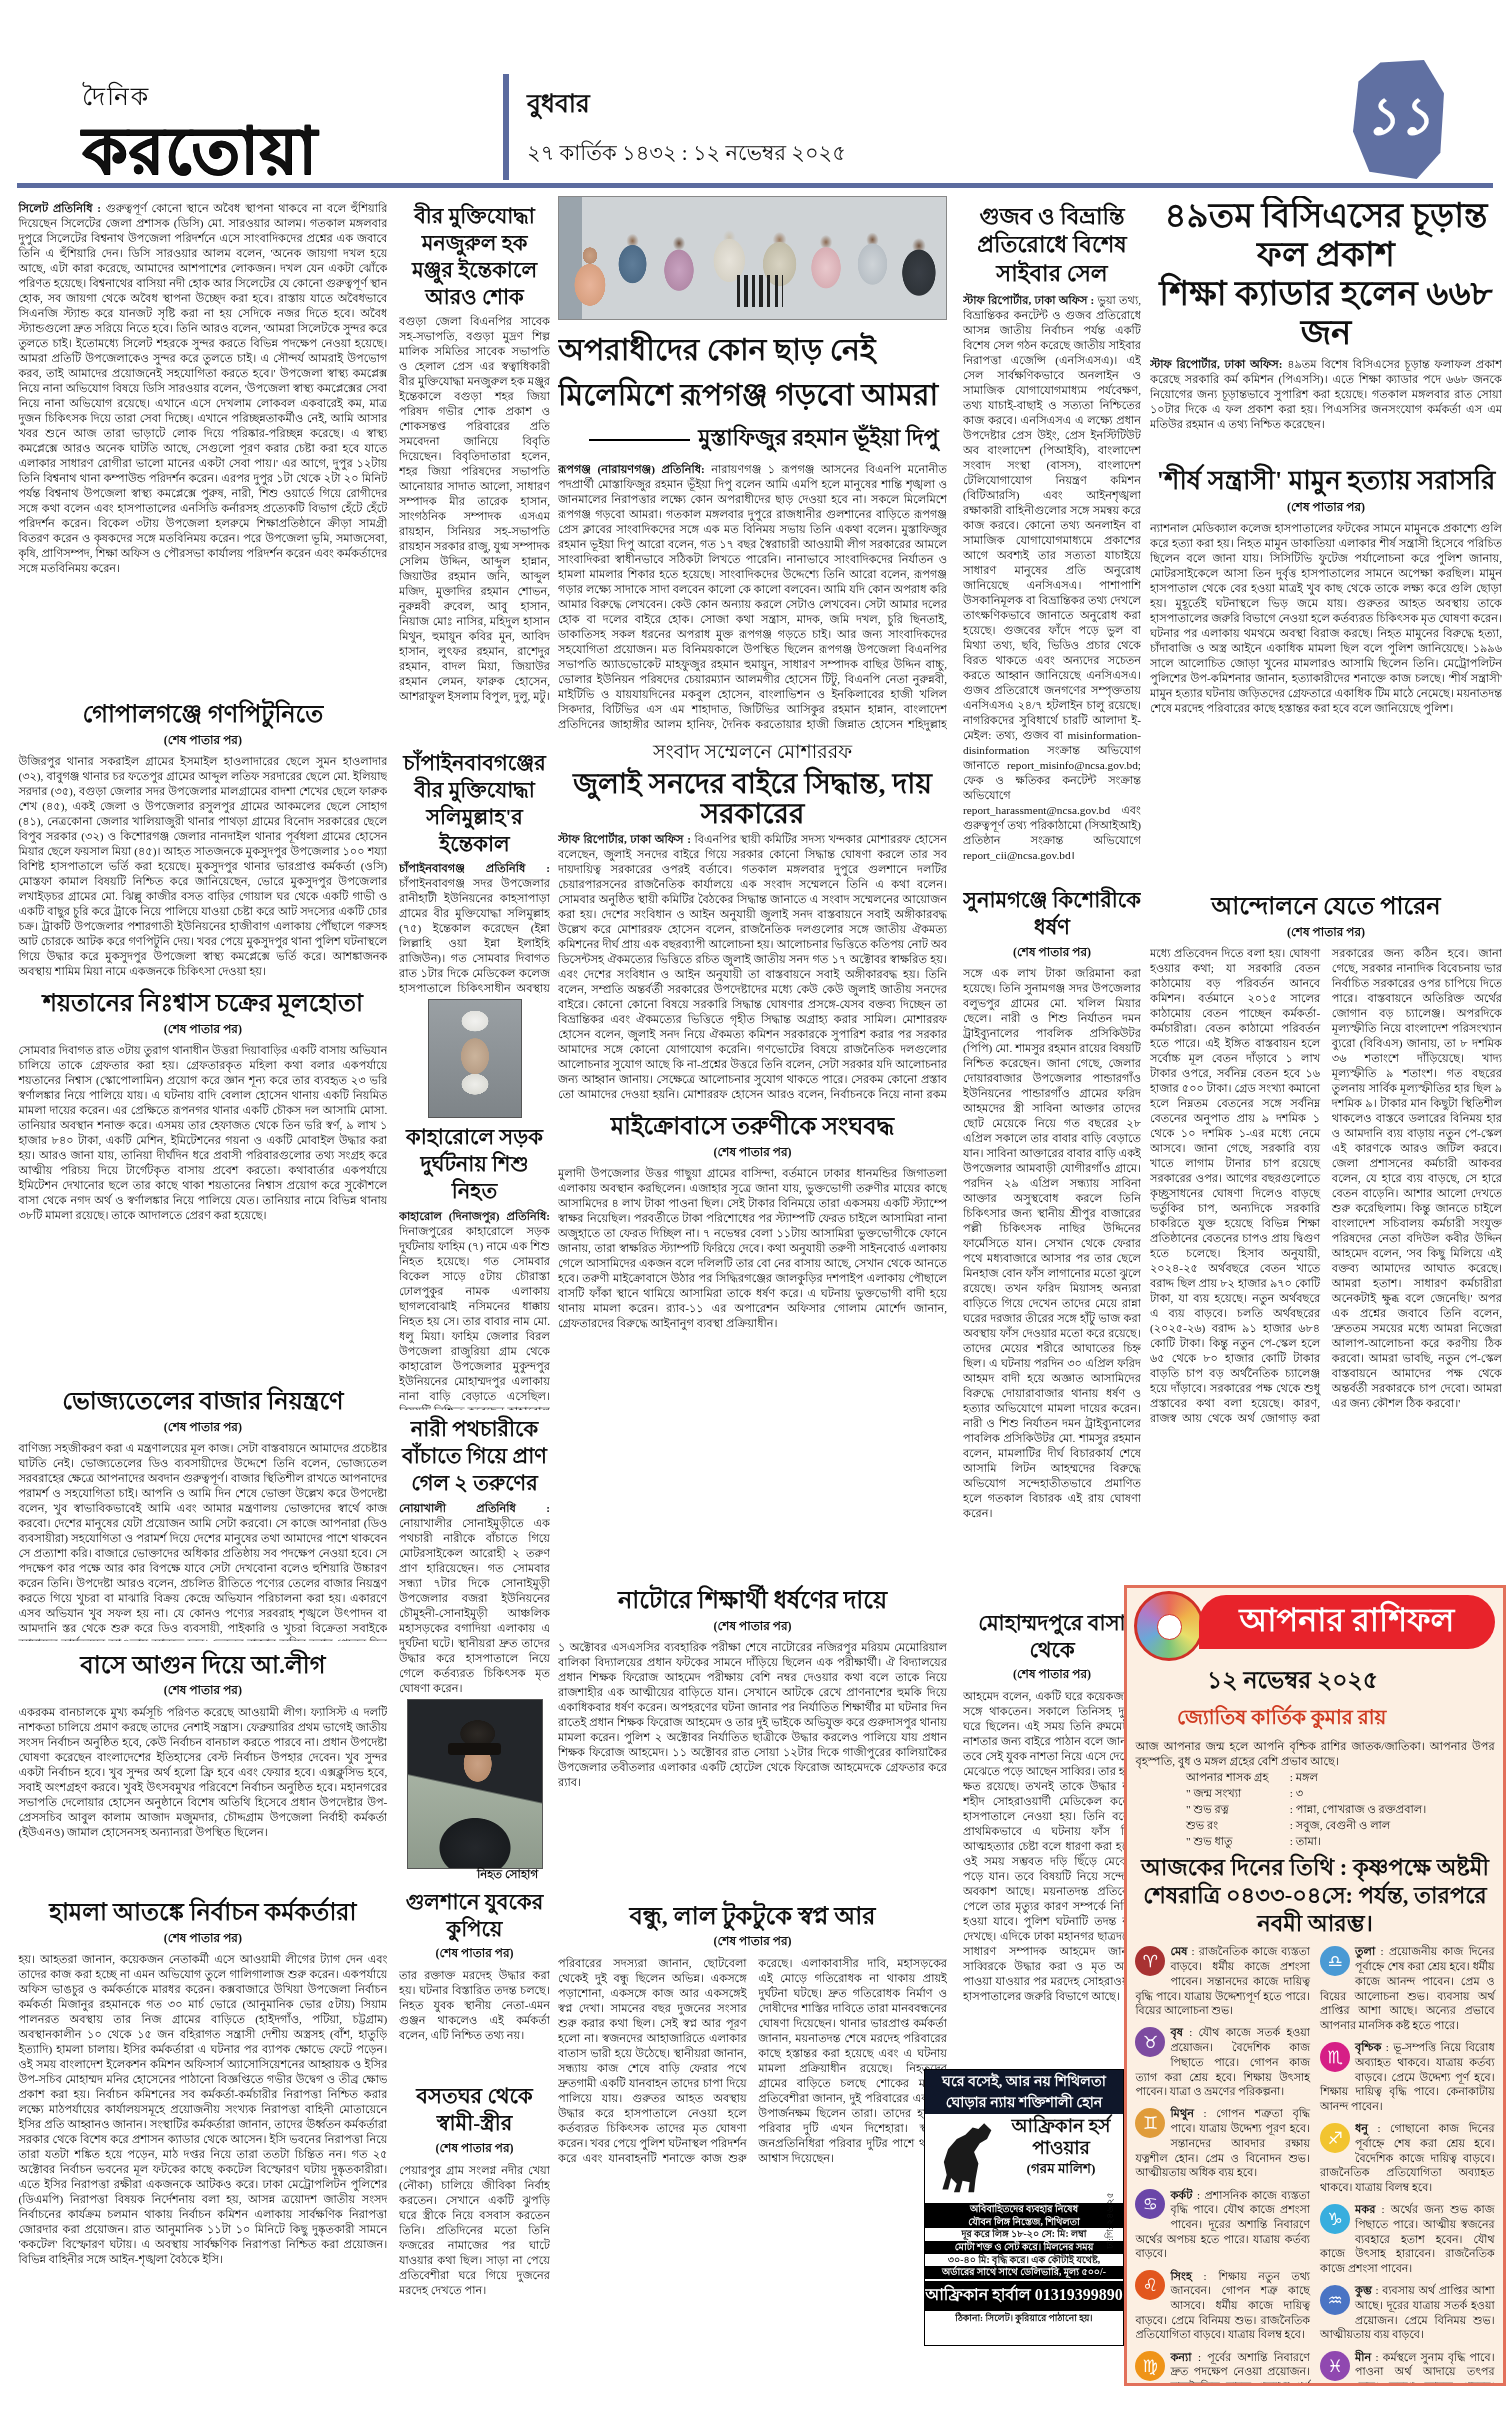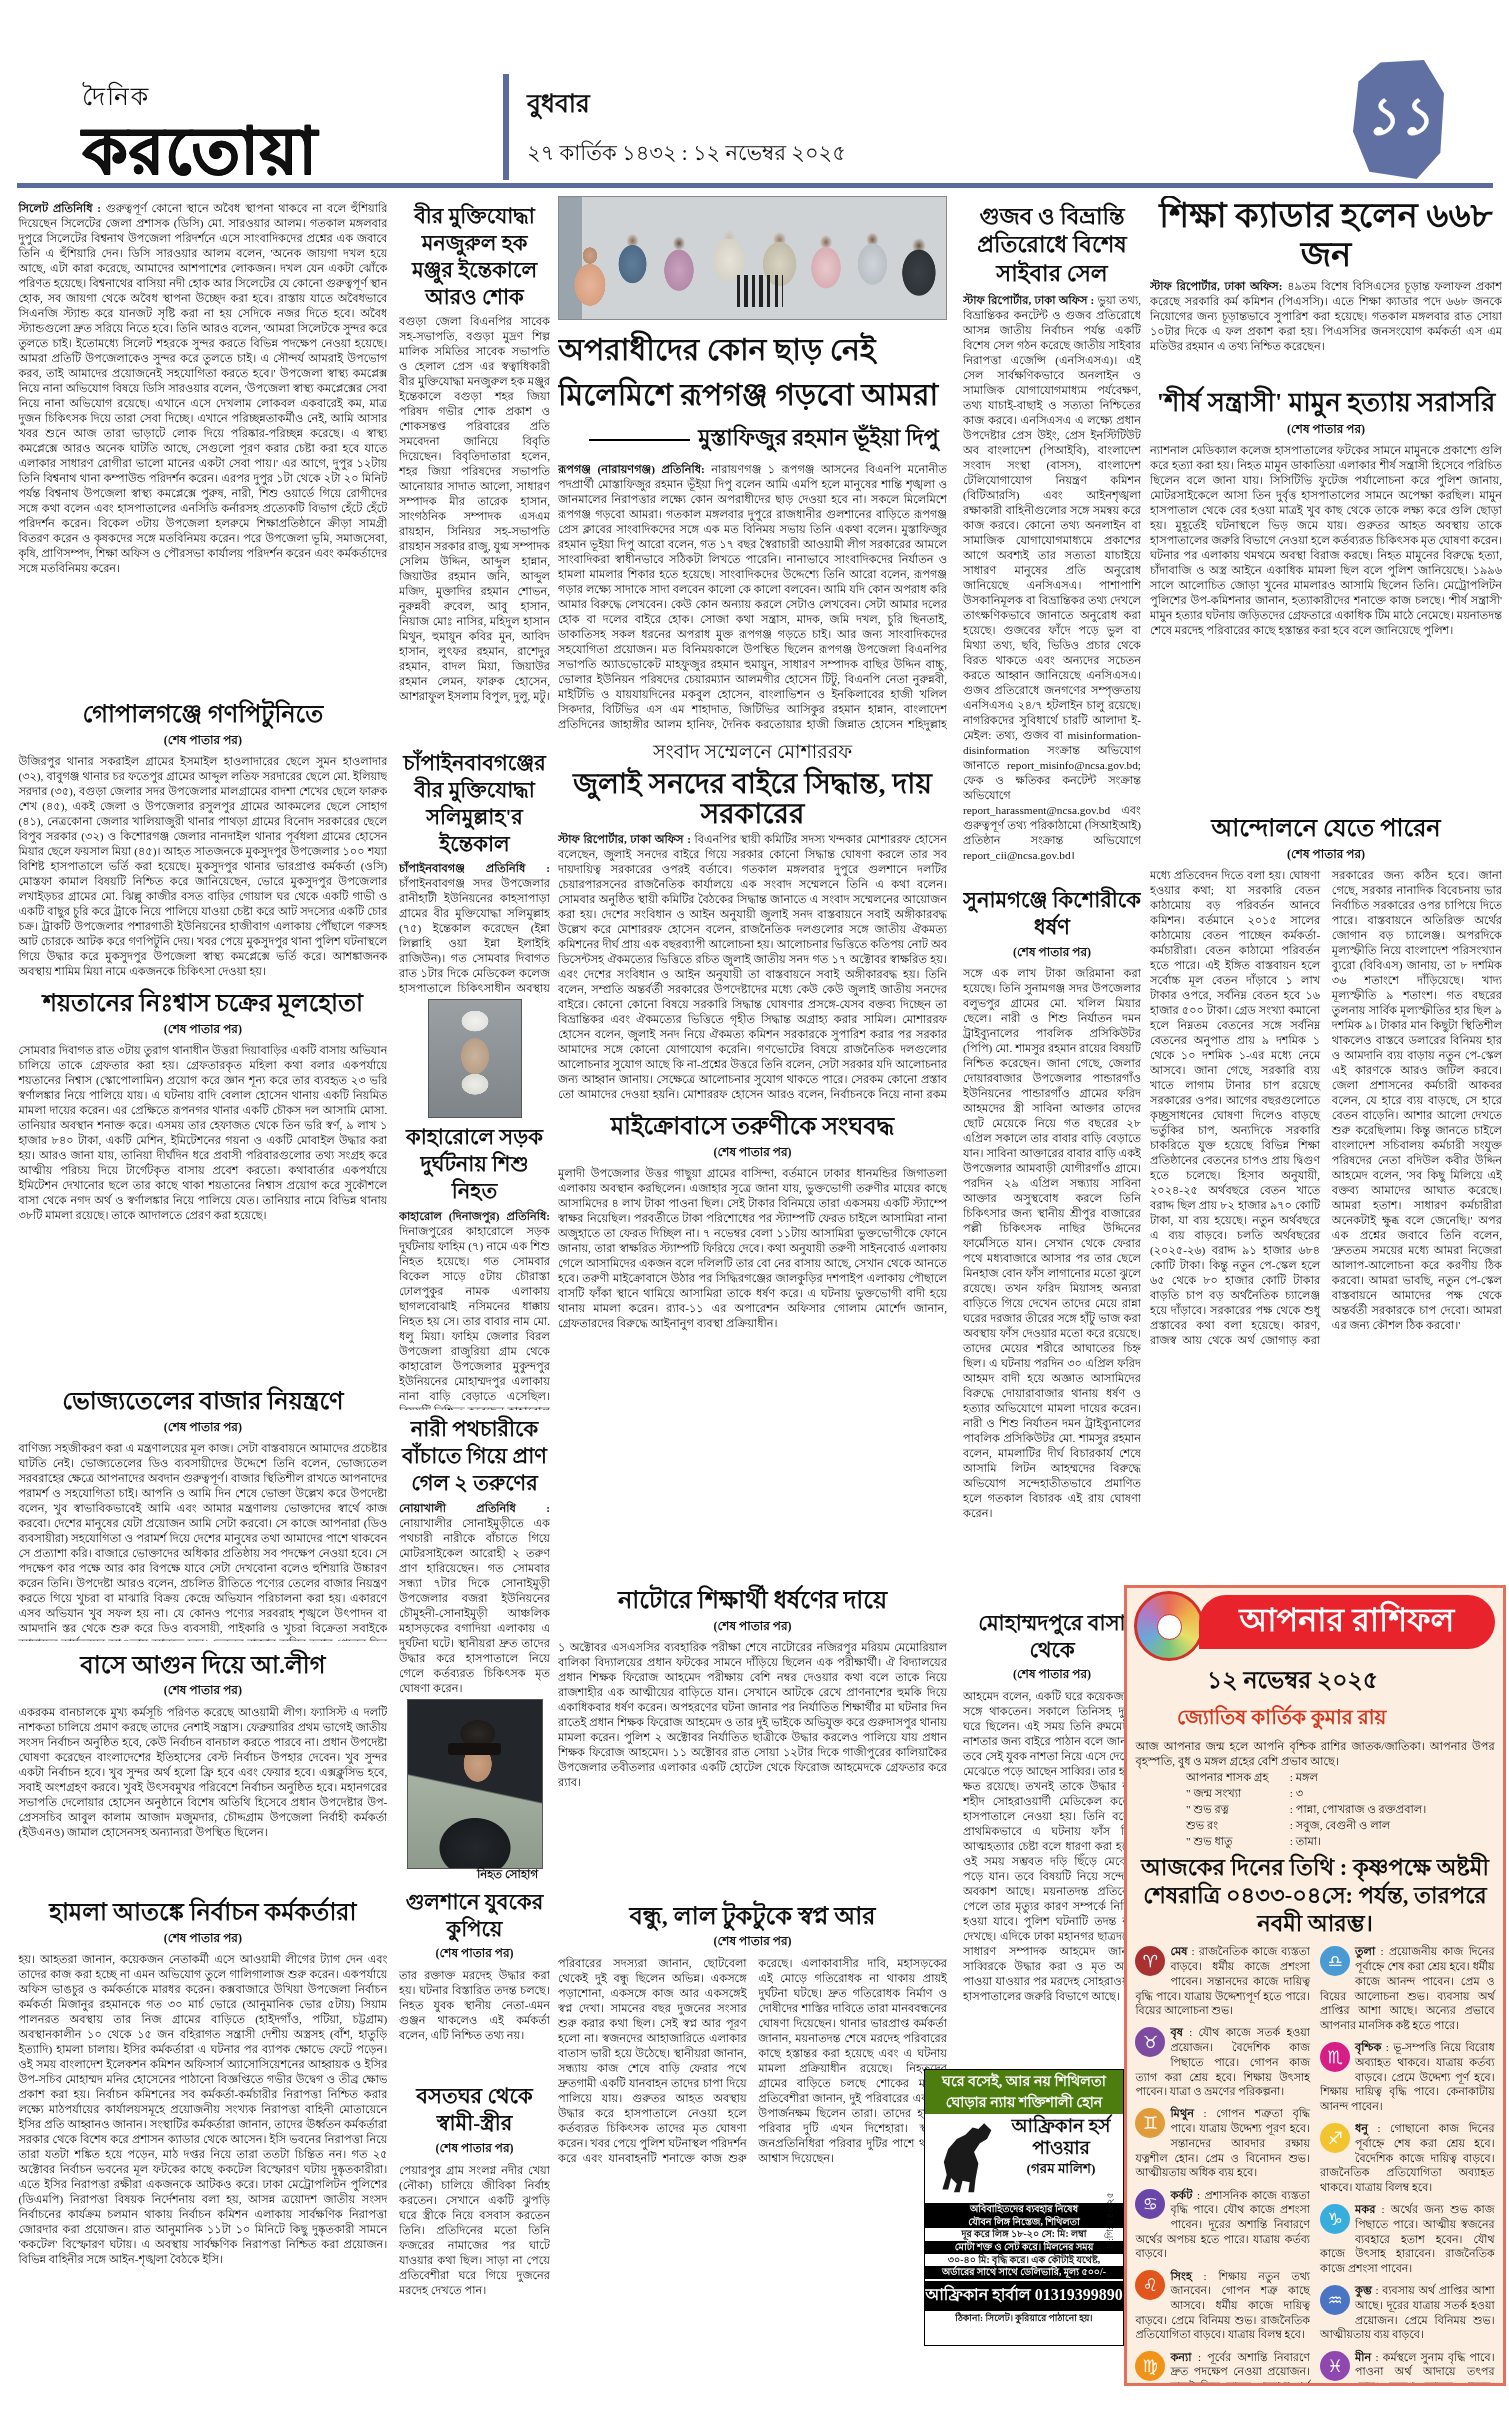--- a/index.html
+++ b/index.html
@@ -84,21 +84,21 @@
   .horo-attr{font-size:11.3px;line-height:16px;padding-left:59px;}
   .horo-attr .lab{display:inline-block;min-width:101px;}
   #horo-tithi{font-size:22.6px;line-height:28px;font-weight:bold;text-align:center;margin-top:5px;}
   #signs{column-count:2;column-gap:10px;padding:6.7px 8.4px;}
   .sign{break-inside:avoid;margin-bottom:7.5px;font-size:11px;line-height:14.7px;text-align:justify;}
   .sign .ic{float:left;width:30px;height:30px;border-radius:50%;color:#fff;font-size:17px;
      font-family:"DejaVu Sans",sans-serif;display:flex;align-items:center;justify-content:center;margin:1.7px 5px 1.7px 0;}
   .sign b{font-size:11.3px;}
   
   #ad{border:1.7px solid #000;background:#fff;text-align:center;}
-  .ad-bar{background:#4d7c0f;color:#fff;font-weight:bold;font-size:14.3px;line-height:18.4px;padding:1.7px 1.7px;}
+  .ad-bar{background:#0f172a;color:#fff;font-weight:bold;font-size:14.3px;line-height:18.4px;padding:1.7px 1.7px;}
   #ad-product{font-size:18.4px;font-weight:bold;line-height:22px;margin-top:1.7px;}
   #ad-sub{font-size:13.4px;font-weight:bold;}
   .ad-line{font-size:9.6px;line-height:12.6px;font-weight:bold;}
   .ad-line.inv{background:#000;color:#fff;}
   #ad-phone{background:#000;color:#fff;font-size:16px;font-weight:bold;padding:1.7px 0;margin-top:1.7px;}
   #ad-bottom{font-size:9.2px;font-weight:bold;}
   #ad-horse{position:absolute;left:3.4px;top:47px;width:72px;height:80px;}
   #ad-reg{position:absolute;right:-15px;top:143px;transform:rotate(-90deg);font-size:9.2px;}
   .dl{font-weight:bold;}
 </style>
@@ -247,20 +247,21 @@
 
     <div class="h-small">মোহাম্মদপুরে বাসা থেকে</div>
     <div class="cont">(শেষ পাতার পর)</div>
     <div class="clip" style="height:402px;">
         <p class="body" style="margin:0;">আহমেদ বলেন, একটি ঘরে কয়েকজনের সঙ্গে থাকতেন। সকালে তিনিসহ দুজন ঘরে ছিলেন। এই সময় তিনি রুমমেটকে নাশতার জন্য বাইরে পাঠান বলে জানান। তবে সেই যুবক নাশতা নিয়ে এসে দেখেন, মেঝেতে পড়ে আছেন সাব্বির। তার হাতে ক্ষত রয়েছে। তখনই তাকে উদ্ধার করে শহীদ সোহরাওয়ার্দী মেডিকেল কলেজ হাসপাতালে নেওয়া হয়। তিনি বলেন, প্রাথমিকভাবে এ ঘটনায় ফাঁস দিয়ে আত্মহত্যার চেষ্টা বলে ধারণা করা হচ্ছে। ওই সময় সম্ভবত দড়ি ছিঁড়ে মেঝেতে পড়ে যান। তবে বিষয়টি নিয়ে সন্দেহের অবকাশ আছে। ময়নাতদন্ত প্রতিবেদন পেলে তার মৃত্যুর কারণ সম্পর্কে নিশ্চিত হওয়া যাবে। পুলিশ ঘটনাটি তদন্ত করে দেখছে। এদিকে ঢাকা মহানগর ছাত্রদলের সাধারণ সম্পাদক আহমেদ জানান, সাব্বিরকে উদ্ধার করা ও মৃত অবস্থা পাওয়া যাওয়ার পর মরদেহ সোহরাওয়ার্দী হাসপাতালের জরুরি বিভাগে আছে।</p>
       </div>
 
   </div>
 
   <div class="col" style="left:1150px;top:196px;width:352px;height:1347px;">
+    <div class="h-main" style="font-size:34px;">৪৯তম বিসিএসের চূড়ান্ত  ফল প্রকাশ</div>
     <div class="h-main" style="font-size:34px;">শিক্ষা ক্যাডার হলেন ৬৬৮ জন</div>
     <div class="clip" style="height:101px;margin-top:5px;">
         <p class="body" style="margin:0;"><b class="dl">স্টাফ রিপোর্টার, ঢাকা অফিস:</b> <span>৪৯তম বিশেষ বিসিএসের চূড়ান্ত ফলাফল প্রকাশ করেছে সরকারি কর্ম কমিশন (পিএসসি)। এতে শিক্ষা ক্যাডার পদে ৬৬৮ জনকে নিয়োগের জন্য চূড়ান্তভাবে সুপারিশ করা হয়েছে। গতকাল মঙ্গলবার রাত সোয়া ১০টার দিকে এ ফল প্রকাশ করা হয়। পিএসসির জনসংযোগ কর্মকর্তা এস এম মতিউর রহমান এ তথ্য নিশ্চিত করেছেন।</span></p>
       </div>
 
     <div class="h-sec" style="font-size:26px;">'শীর্ষ সন্ত্রাসী' মামুন হত্যায় সরাসরি</div>
     <div class="cont">(শেষ পাতার পর)</div>
     <div class="clip" style="height:361px;">
         <p class="body" style="margin:0;">ন্যাশনাল মেডিক্যাল কলেজ হাসপাতালের ফটকের সামনে মামুনকে প্রকাশ্যে গুলি করে হত্যা করা হয়। নিহত মামুন ডাকাতিয়া এলাকার শীর্ষ সন্ত্রাসী হিসেবে পরিচিত ছিলেন বলে জানা যায়। সিসিটিভি ফুটেজ পর্যালোচনা করে পুলিশ জানায়, মোটরসাইকেলে আসা তিন দুর্বৃত্ত হাসপাতালের সামনে অপেক্ষা করছিল। মামুন হাসপাতাল থেকে বের হওয়া মাত্রই খুব কাছ থেকে তাকে লক্ষ্য করে গুলি ছোড়া হয়। মুহূর্তেই ঘটনাস্থলে ভিড় জমে যায়। গুরুতর আহত অবস্থায় তাকে হাসপাতালের জরুরি বিভাগে নেওয়া হলে কর্তব্যরত চিকিৎসক মৃত ঘোষণা করেন। ঘটনার পর এলাকায় থমথমে অবস্থা বিরাজ করছে। নিহত মামুনের বিরুদ্ধে হত্যা, চাঁদাবাজি ও অস্ত্র আইনে একাধিক মামলা ছিল বলে পুলিশ জানিয়েছে। ১৯৯৬ সালে আলোচিত জোড়া খুনের মামলারও আসামি ছিলেন তিনি। মেট্রোপলিটন পুলিশের উপ-কমিশনার জানান, হত্যাকারীদের শনাক্তে কাজ চলছে। 'শীর্ষ সন্ত্রাসী' মামুন হত্যার ঘটনায় জড়িতদের গ্রেফতারে একাধিক টিম মাঠে নেমেছে। ময়নাতদন্ত শেষে মরদেহ পরিবারের কাছে হস্তান্তর করা হবে বলে জানিয়েছে পুলিশ।</p>
       </div>

